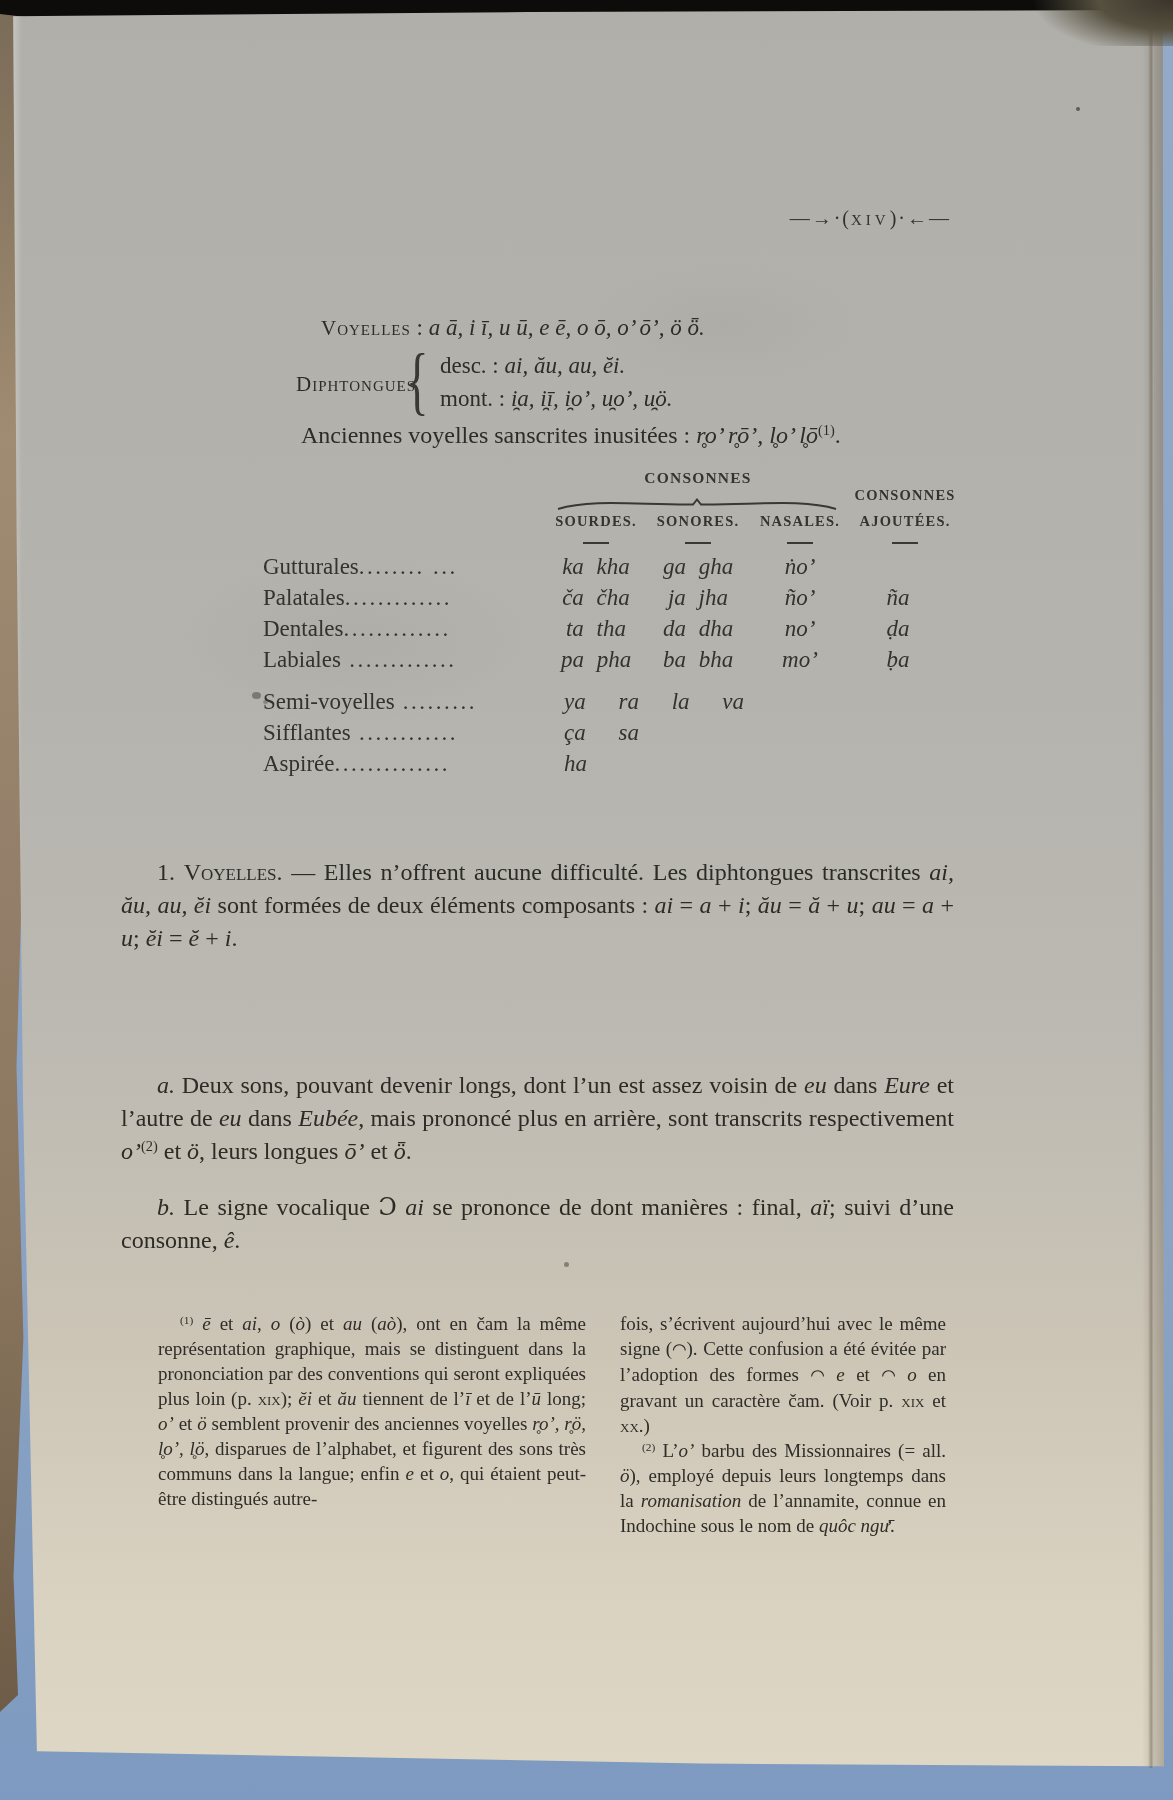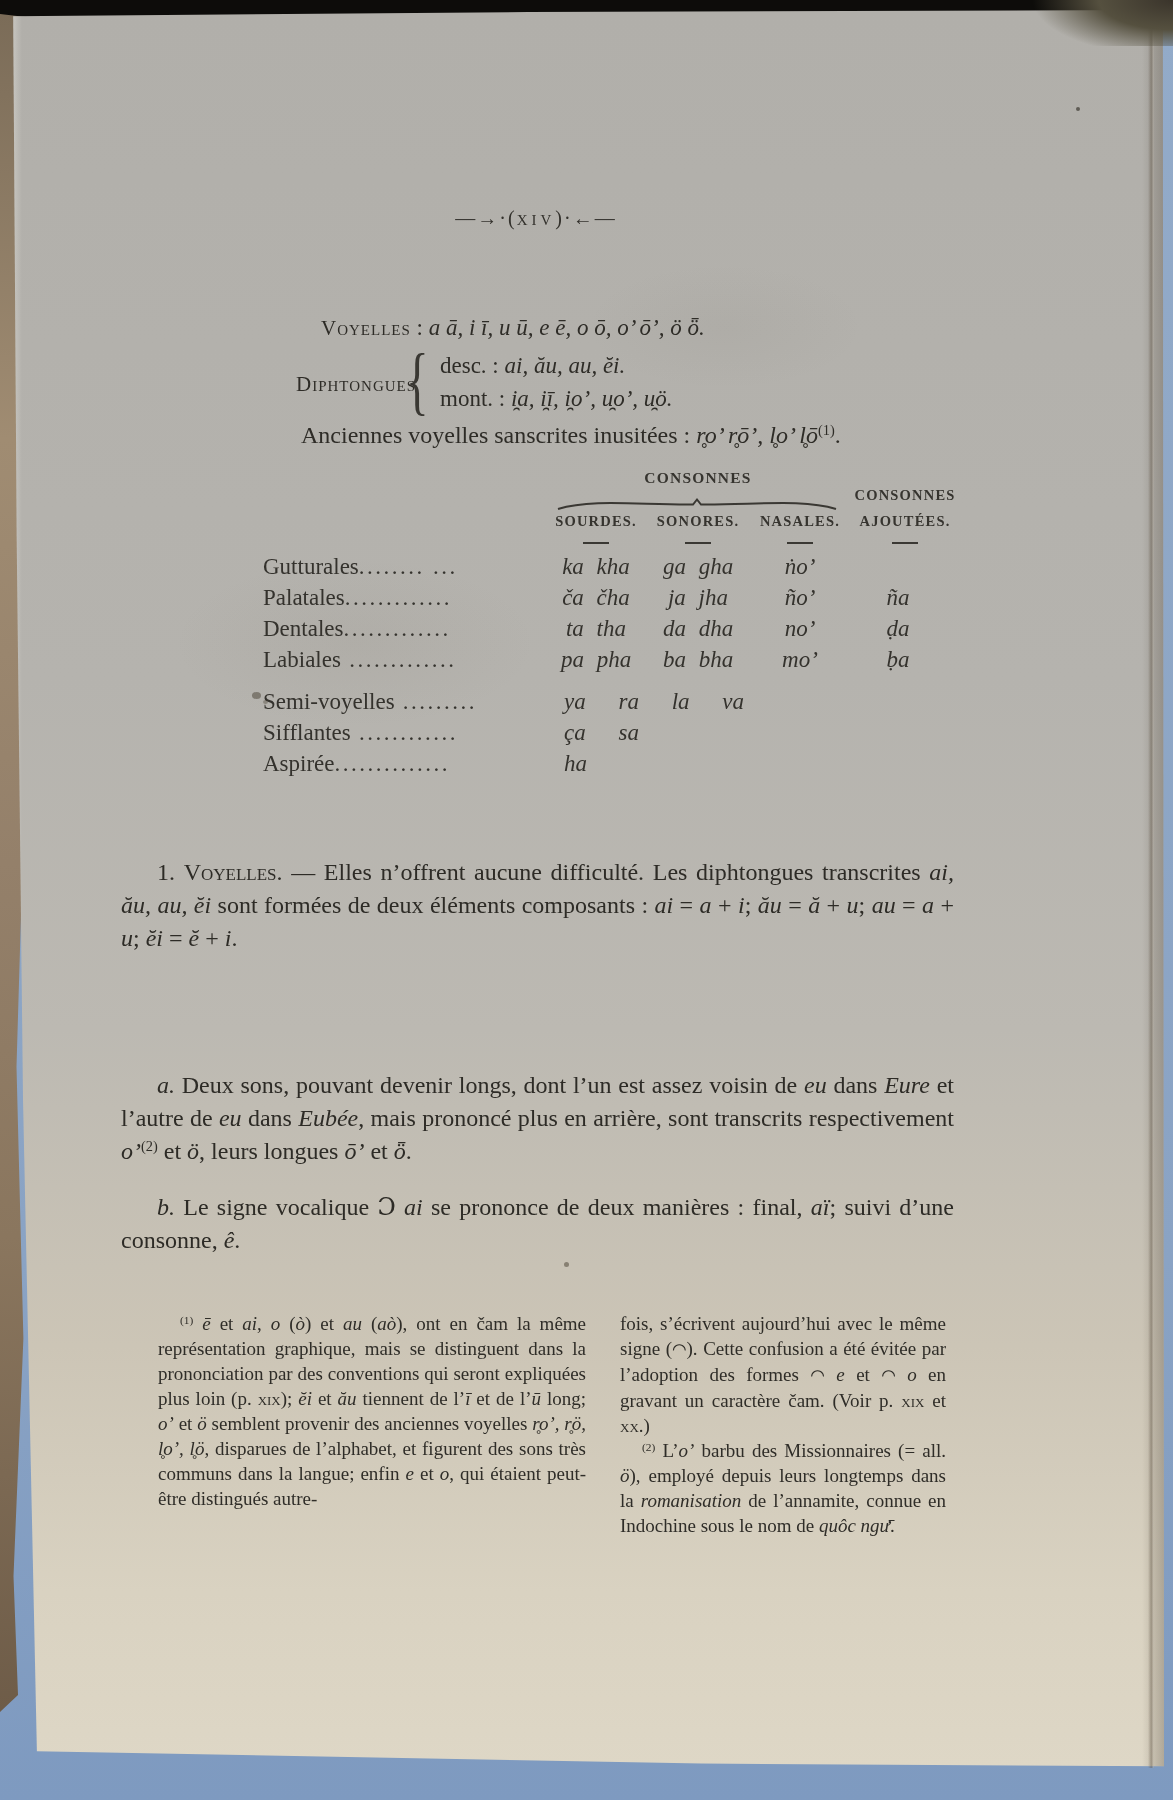--- a/index.html
+++ b/index.html
@@ -24,21 +24,21 @@
       linear-gradient(180deg,#b1afaa 0%,#b5b3ae 38%,#bcb9b2 58%,#ccc5b6 76%,#d9d2c1 90%,#ded7c6 100%);
     clip-path:polygon(0.45% 0.35%,45% 0.12%,99.9% 0%,100% 99.9%,60% 99.75%,2.5% 99.05%,1.3% 62%,0.75% 30%);
   }
   .fold{position:absolute;left:1148px;top:10px;height:1758px;width:6px;z-index:4;
     background:linear-gradient(90deg,rgba(90,78,62,0) 0%,rgba(90,78,62,0.40) 55%,rgba(220,214,202,0.25) 100%);}
   .corner-curl{position:absolute;right:0;top:0;width:150px;height:46px;z-index:5;
     background:radial-gradient(130% 170% at 100% 0%, #3a342b 0%, #55503f 38%, rgba(85,80,63,0) 72%);}
   .fleck{position:absolute;border-radius:50%;z-index:6;}
 
   .abs{position:absolute;}
-  .center{text-align:center;}
+  .center{text-align:right;}
   .it{font-style:italic;}
   .sc{font-variant:small-caps;}
   .sup{font-size:0.60em;vertical-align:0.55em;line-height:0;}
   .glyph{font-style:normal;font-family:"DejaVu Sans","DejaVu Serif",sans-serif;font-size:0.88em;}
   .glyph2{font-style:normal;font-family:"DejaVu Serif","DejaVu Sans",serif;}
 
   .ornament{left:113px;top:196px;width:830px;font-size:20px;letter-spacing:2px;color:#33312c;}
   .pagenum{font-variant:small-caps;font-size:21px;letter-spacing:4px;}
   .title{left:113px;top:243px;width:830px;font-size:27px;font-weight:bold;letter-spacing:2.5px;color:#302e29;}
 
@@ -146,21 +146,21 @@
       </div>
       <div class="trow" style="top:741px;">
         <span class="tlabel"><span>Aspirée</span><span class="dots">..............</span></span>
         <span class="tvals">ha</span>
       </div>
     </div>
 
 
     <div class="abs para" style="top:846px;"><span>1. </span><span class="sc">Voyelles</span><span>. — Elles n’offrent aucune difficulté. Les diphtongues transcrites </span><span class="it">ai, ău, au, ĕi</span><span> sont formées de deux éléments composants : </span><span class="it">ai</span><span> = </span><span class="it">a</span><span> + </span><span class="it">i</span><span>; </span><span class="it">ău</span><span> = </span><span class="it">ă</span><span> + </span><span class="it">u</span><span>; </span><span class="it">au</span><span> = </span><span class="it">a</span><span> + </span><span class="it">u</span><span>; </span><span class="it">ĕi</span><span> = </span><span class="it">ĕ</span><span> + </span><span class="it">i</span><span>.</span></div>
     <div class="abs para" style="top:1059px;"><span class="it">a.</span><span> Deux sons, pouvant devenir longs, dont l’un est assez voisin de </span><span class="it">eu</span><span> dans </span><span class="it">Eure</span><span> et l’autre de </span><span class="it">eu</span><span> dans </span><span class="it">Eubée</span><span>, mais prononcé plus en arrière, sont transcrits respectivement </span><span class="it">o’</span><span class="sup">(2)</span><span> et </span><span class="it">ö</span><span>, leurs longues </span><span class="it">ō’</span><span> et </span><span class="it">ȫ</span><span>.</span></div>
-    <div class="abs para" style="top:1181px;"><span class="it">b.</span><span> Le signe vocalique </span><span class="glyph2">Ɔ</span><span> </span><span class="it">ai</span><span> se prononce de deux manières : final, </span><span class="it">aï</span><span>; suivi d’une consonne, </span><span class="it">ê</span><span>.</span></div>
+    <div class="abs para" style="top:1181px;"><span class="it">b.</span><span> Le signe vocalique </span><span class="glyph2">Ɔ</span><span> </span><span class="it">ai</span><span> se prononce de dont manières : final, </span><span class="it">aï</span><span>; suivi d’une consonne, </span><span class="it">ê</span><span>.</span></div>
 
     <div class="abs fn" style="left:150px;top:1301px;width:428px;text-indent:22px;"><span class="sup">(1)</span><span> </span><span class="it">ē</span><span> et </span><span class="it">ai</span><span>, </span><span class="it">o</span><span> (</span><span class="it">ò</span><span>) et </span><span class="it">au</span><span> (</span><span class="it">aò</span><span>), ont en čam la même représentation graphique, mais se distinguent dans la prononciation par des conventions qui seront expliquées plus loin (p. </span><span class="sc">xix</span><span>); </span><span class="it">ĕi</span><span> et </span><span class="it">ău</span><span> tiennent de l’</span><span class="it">ī</span><span> et de l’</span><span class="it">ū</span><span> long; </span><span class="it">o’</span><span> et </span><span class="it">ö</span><span> semblent provenir des anciennes voyelles </span><span class="it">r̥o’, r̥ö, l̥o’, l̥ö</span><span>, disparues de l’alphabet, et figurent des sons très communs dans la langue; enfin </span><span class="it">e</span><span> et </span><span class="it">o</span><span>, qui étaient peut-être distingués autre-</span></div>
     <div class="abs" style="left:612px;top:1301px;width:326px;">
       <div class="fn"><span>fois, s’écrivent aujourd’hui avec le même signe (</span><span class="glyph">◠</span><span>). Cette confusion a été évitée par l’adoption des formes </span><span class="glyph">◠</span><span> </span><span class="it">e</span><span> et </span><span class="glyph">◠</span><span> </span><span class="it">o</span><span> en gravant un caractère čam. (Voir p. </span><span class="sc">xix</span><span> et </span><span class="sc">xx</span><span>.)</span></div>
       <div class="fn" style="text-indent:22px;"><span class="sup">(2)</span><span> L’</span><span class="it">o’</span><span> barbu des Missionnaires (= all. </span><span class="it">ö</span><span>), employé depuis leurs longtemps dans la </span><span class="it">romanisation</span><span> de l’annamite, connue en Indochine sous le nom de </span><span class="it">quôc ngư̄</span><span>.</span></div>
     </div>
 
     <div class="fleck" style="left:244px;top:682px;width:9px;height:7px;background:rgba(60,52,38,0.45);"></div>
     <div class="fleck" style="left:255px;top:690px;width:5px;height:4px;background:rgba(60,52,38,0.35);"></div>
     <div class="fleck" style="left:556px;top:1252px;width:5px;height:5px;background:rgba(70,62,48,0.5);"></div>

